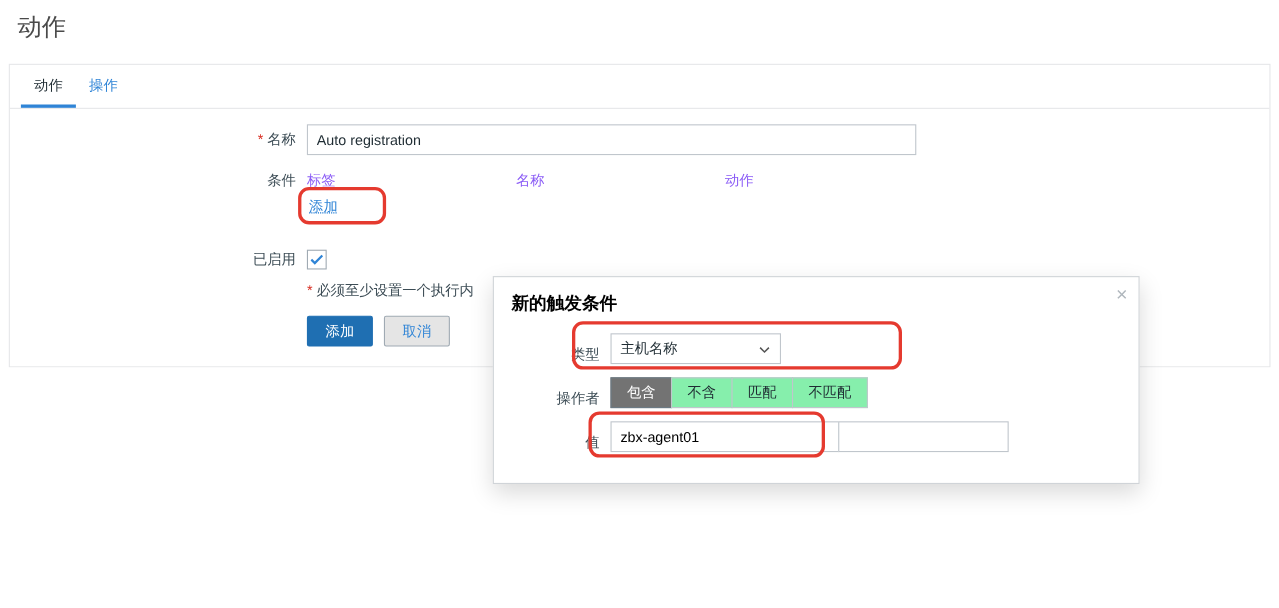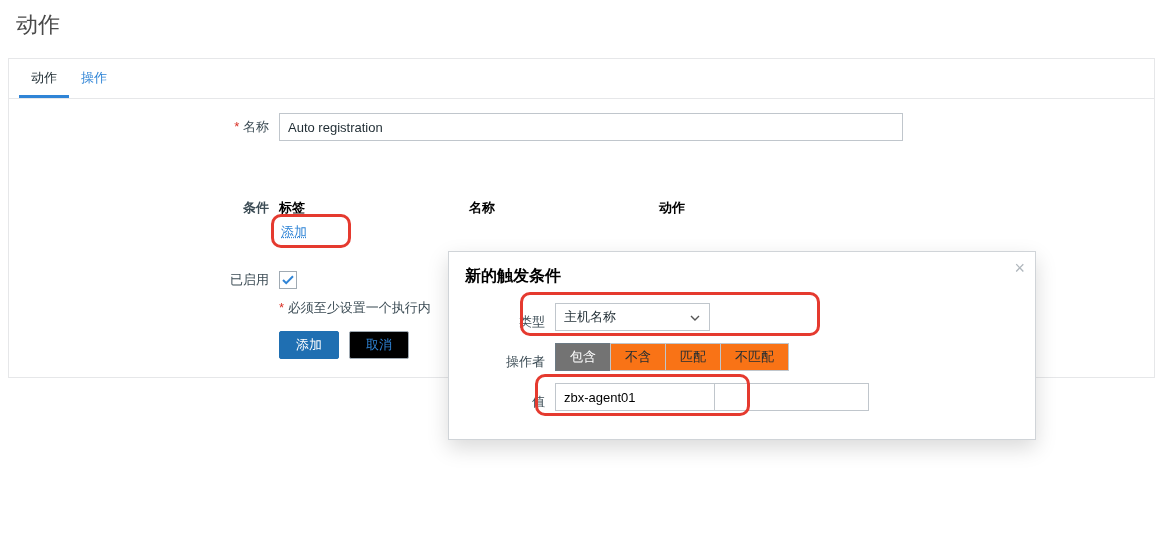--- a/index.html
+++ b/index.html
@@ -6,39 +6,39 @@
   body { background: #fff; font-size: 13px; color: #1f2c33; width: 1163px; }
   .page-title { font-size: 22px; color: #4a4a4a; padding: 10px 16px 18px; }
   .panel { background: #fff; border: 1px solid #e6e7e9; margin: 0 8px; padding-bottom: 18px; position: relative; }
   .tabs { display: flex; border-bottom: 1px solid #e6e7e9; padding: 0 10px; }
   .tab { padding: 10px 12px 8px; cursor: pointer; font-size: 13px; }
   .tab-active { color: #1f2c33; border-bottom: 3px solid #2f84d6; }
   .tab-inactive { color: #2f84d6; }
   .form-row { display: flex; align-items: center; margin-top: 14px; }
   .form-label { width: 270px; text-align: right; padding-right: 10px; color: #3c4c55; }
   .req::before { content: "* "; color: #d93025; }
-  .text-input { width: 624px; height: 28px; border: 1px solid #c0c6cc; padding: 0 8px; font-size: 13px; color: #1f2c33; }
+  .text-input { width: 554px; height: 28px; border: 1px solid #c0c6cc; padding: 0 8px; font-size: 13px; color: #1f2c33; }
   .cond-table { display: flex; width: 570px; }
-  .cond-col { flex: 1; color: #000000; font-size: 13px; margin-top: 44px; }
+  .cond-col { flex: 1; color: #8b5cf6; font-size: 13px; }
   .add-link { color: #2f84d6; text-decoration: underline dotted; cursor: pointer; font-size: 13px; padding: 4px 8px 4px 2px; }
   .checkbox { width: 18px; height: 18px; border: 1px solid #a0aab3; display: inline-flex; align-items: center; justify-content: center; color: #2f84d6; font-weight: bold; }
   .btn { display: inline-block; height: 28px; line-height: 26px; padding: 0 16px; font-size: 13px; cursor: pointer; border-radius: 2px; }
   .btn-primary { background: #1f6fb2; color: #fff; border: 1px solid #1f6fb2; }
-  .btn-default { background: #000000; color: #2f84d6; border: 1px solid #a0aab3; }
+  .btn-default { background: #e5e5e5; color: #2f84d6; border: 1px solid #a0aab3; }
   .note { color: #3c4c55; }
   .hl-red { position: absolute; border: 3px solid #e53a2f; border-radius: 10px; pointer-events: none; }
   .modal { position: absolute; left: 448px; top: 251px; width: 588px; background: #fff; border: 1px solid #d0d4d8; box-shadow: 0 8px 20px rgba(0,0,0,0.15); z-index: 10; padding: 14px 16px 16px; }
   .modal-title { font-size: 16px; font-weight: bold; color: #000000; margin-bottom: 16px; }
   .modal-close { position: absolute; right: 10px; top: 6px; color: #b0b7bd; cursor: pointer; font-size: 18px; }
   .m-row { display: flex; align-items: flex-end; margin-bottom: 12px; }
   .m-label { width: 90px; text-align: right; padding-right: 10px; color: #3c4c55; }
   .select { position: relative; width: 155px; height: 28px; border: 1px solid #c0c6cc; display: flex; align-items: center; padding: 0 26px 0 8px; }
   .select-caret { position: absolute; right: 8px; top: 8px; }
   .seg { display: flex; }
-  .seg-item { border: 1px solid #c0c6cc; padding: 4px 14px; cursor: pointer; margin-left: -1px; background: #f97316; }
+  .seg-item { border: 1px solid #c0c6cc; padding: 4px 14px; cursor: pointer; margin-left: -1px; background: #86efac; }
   .seg-item:first-child { margin-left: 0; }
   .seg-active { background: #737373; color: #fff; border-color: #6c7a84; }
   .m-input { height: 28px; border: 1px solid #c0c6cc; padding: 0 8px; font-size: 13px; }
   .modal-actions { text-align: right; margin-top: 26px; }
 </style>
 </head>
 <body>
 
 <div class="page-title">动作</div>
 
@@ -46,21 +46,21 @@
   <div class="tabs">
     <div class="tab tab-active">动作</div>
     <div class="tab tab-inactive">操作</div>
   </div>
 
   <div class="form-row">
     <div class="form-label req">名称</div>
     <input class="text-input" value="Auto registration" style="">
   </div>
 
-  <div class="form-row" style="align-items:flex-end;font-weight:bold;">
+  <div class="form-row" style="align-items:center;">
     <div class="form-label">条件</div>
     <div class="cond-table">
       <div class="cond-col">标签</div>
       <div class="cond-col">名称</div>
       <div class="cond-col">动作</div>
     </div>
   </div>
 
   <div class="form-row" style="margin-top:6px; position:relative;">
     <div class="form-label"></div>
@@ -112,18 +112,18 @@
     <div class="seg">
       <div class="seg-item seg-active">包含</div>
       <div class="seg-item">不含</div>
       <div class="seg-item">匹配</div>
       <div class="seg-item">不匹配</div>
     </div>
   </div>
 
   <div class="m-row" style="position:relative;">
     <div class="m-label">值</div>
-    <input class="m-input" style="width: 160px;" value="zbx-agent01">
+    <input class="m-input" style="width: 208px;" value="zbx-agent01">
       <input class="m-input" style="width: 155px; margin-left: -1px;">
     <div class="hl-red" style="left:70px; top:-9px; width:215px; height:42px;"></div>
   </div>
 
 </div>
 
 </body></html>

